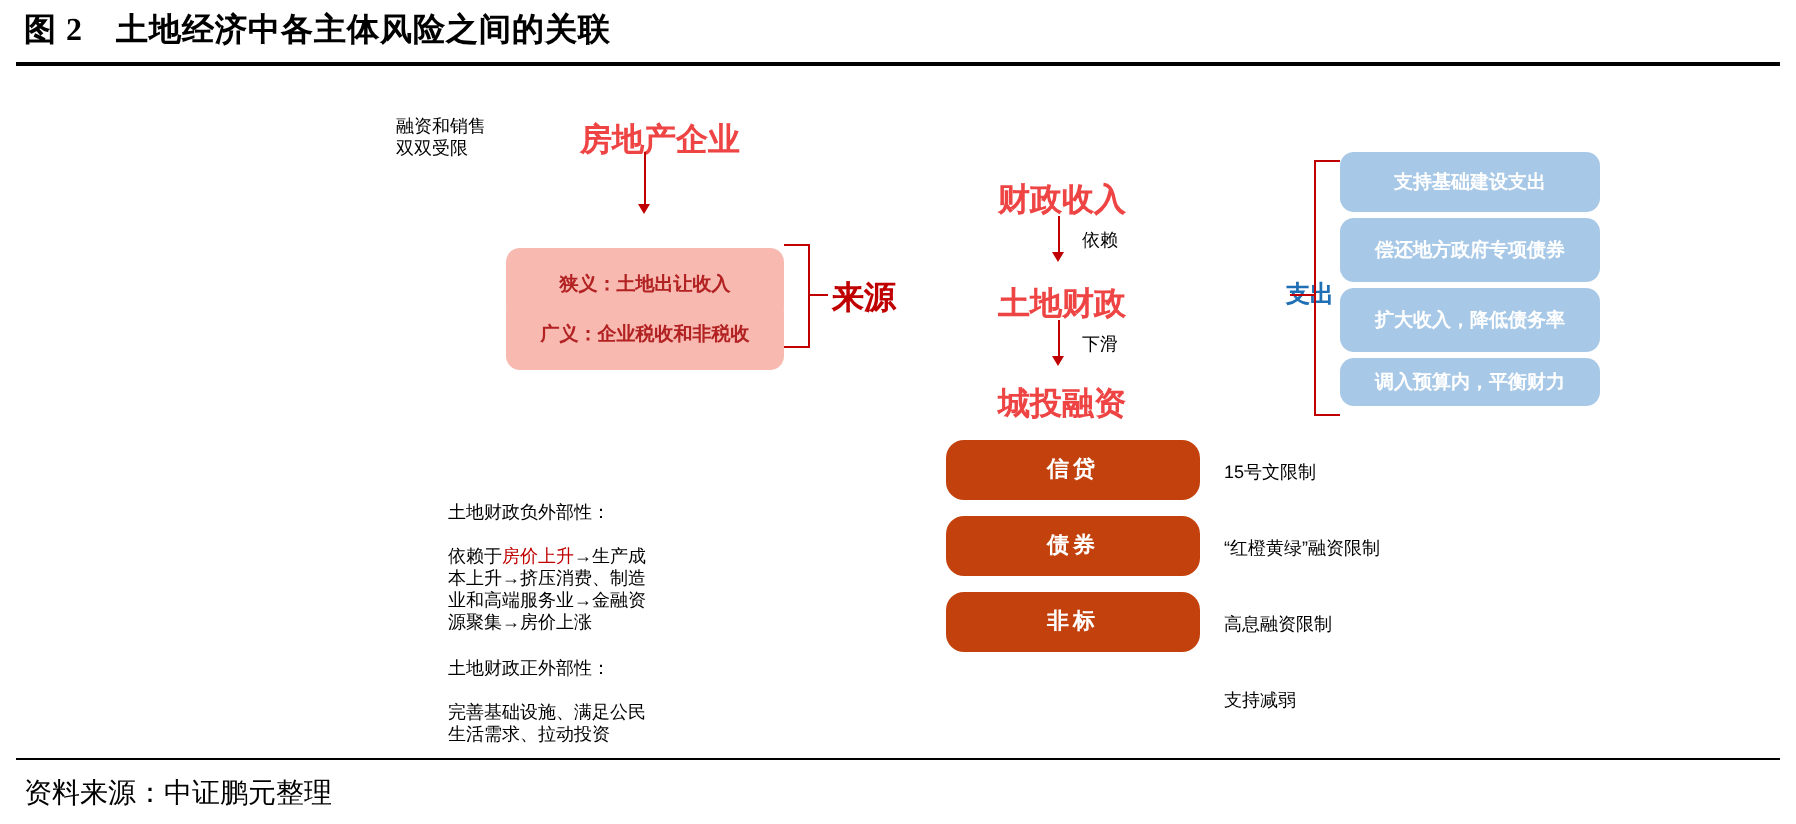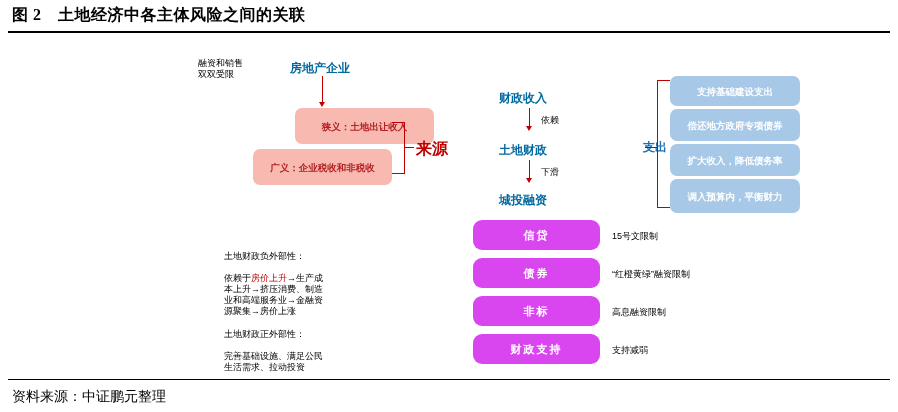--- a/index.html
+++ b/index.html
@@ -60,23 +60,23 @@
     position: absolute;
     font-family: "Liberation Sans", "DejaVu Sans", sans-serif;
     font-size: 9px;
     line-height: 11px;
     color: #000;
     white-space: pre-line;
   }
   .heading {
     position: absolute;
     font-family: "Liberation Sans", "DejaVu Sans", sans-serif;
-    font-size: 12px;
+    font-size: 16px;
     font-weight: bold;
-    color: #0369a1;
+    color: #ef4444;
     white-space: nowrap;
   }
   .small-label {
     position: absolute;
     font-size: 9px;
     color: #000;
     white-space: nowrap;
   }
   .side-label {
     position: absolute;
@@ -101,21 +101,21 @@
   }
   .box-pink {
     background: #F8B9B1;
     color: #B22222;
   }
   .box-blue {
     background: #A7C8E6;
     color: #FFFFFF;
   }
   .box-red {
-    background: #d946ef;
+    background: #c2410c;
     color: #FFFFFF;
     border-radius: 9px;
     font-size: 11px;
     letter-spacing: 2px;
   }
 
   
   .vline {
     position: absolute;
     width: 1px;
@@ -161,21 +161,21 @@
   <div class="rule" id="rule-top"></div>
 
   <div class="dtext" style="left:198px; top:58px; width:62px;">融资和销售
 双双受限</div>
 
   <div class="heading" style="left:290px; top:60px;">房地产企业</div>
 
   <div class="vline" style="left:322px; top:76px; height:28px;"></div>
   <div class="arrowhead-down" style="left:318.5px; top:102px;"></div>
 
-  <div class="box box-pink" style="left:253px; top:108px; width:139px; height:36px;margin-left:42px;">
+  <div class="box box-pink" style="left:253px; top:124px; width:139px; height:36px;">
     <span>狭义：土地出让收入</span>
   </div>
 
   <div class="box box-pink" style="left:253px; top:149px; width:139px; height:36px;">
     <span>广义：企业税收和非税收</span>
   </div>
 
   <div class="bracket" style="left:392px; top:122px; width:12px; height:50px;"></div>
   <div class="hline" style="left:404px; top:147px; width:10px;"></div>
   <div class="heading accent-red" style="left:416px; top:139px; font-size:16px;">来源</div>
@@ -200,42 +200,39 @@
 
   <div class="box box-blue" style="left:670px; top:76px; width:130px; height:30px;">
     <span>支持基础建设支出</span>
   </div>
   <div class="box box-blue" style="left:670px; top:109px; width:130px; height:32px;">
     <span>偿还地方政府专项债券</span>
   </div>
   <div class="box box-blue" style="left:670px; top:144px; width:130px; height:32px;">
     <span>扩大收入，降低债务率</span>
   </div>
-  <div class="box box-blue" style="left:670px; top:179px; width:130px; height:34px;">
+  <div class="box box-blue" style="left:670px; top:179px; width:130px; height:24px;">
     <span>调入预算内，平衡财力</span>
   </div>
 
   <div class="box box-red" style="left:473px; top:220px; width:127px; height:30px;">
     <span>信贷</span>
   </div>
   <div class="side-label" style="left:612px; top:230px;">15号文限制</div>
 
   <div class="box box-red" style="left:473px; top:258px; width:127px; height:30px;">
     <span>债券</span>
   </div>
   <div class="side-label" style="left:612px; top:268px;">“红橙黄绿”融资限制</div>
 
   <div class="box box-red" style="left:473px; top:296px; width:127px; height:30px;">
     <span>非标</span>
   </div>
   <div class="side-label" style="left:612px; top:306px;">高息融资限制</div>
 
-  <div class="box box-red" style="left:473px; top:334px; width:127px; height:30px;">
-    <span>财政支持</span>
-  </div>
   <div class="side-label" style="left:612px; top:344px;">支持减弱</div>
 
   <div class="dtext" style="left:224px; top:240px; width:160px;">
     <span>土地财政负外部性：</span><br>
     <span>依赖于</span><span class="inline-red">房价上升</span><span class="dtext" style="position:static; display:inline;">→生产成
 本上升→挤压消费、制造
 业和高端服务业→金融资
 源聚集→房价上涨</span>
   </div>
 

